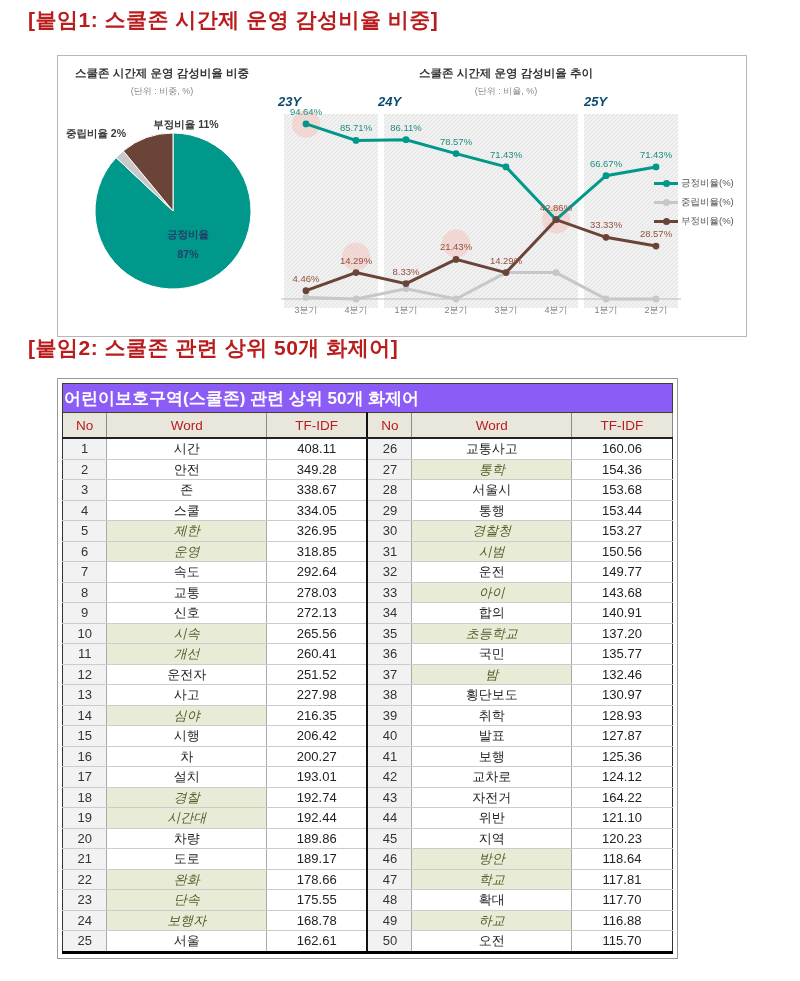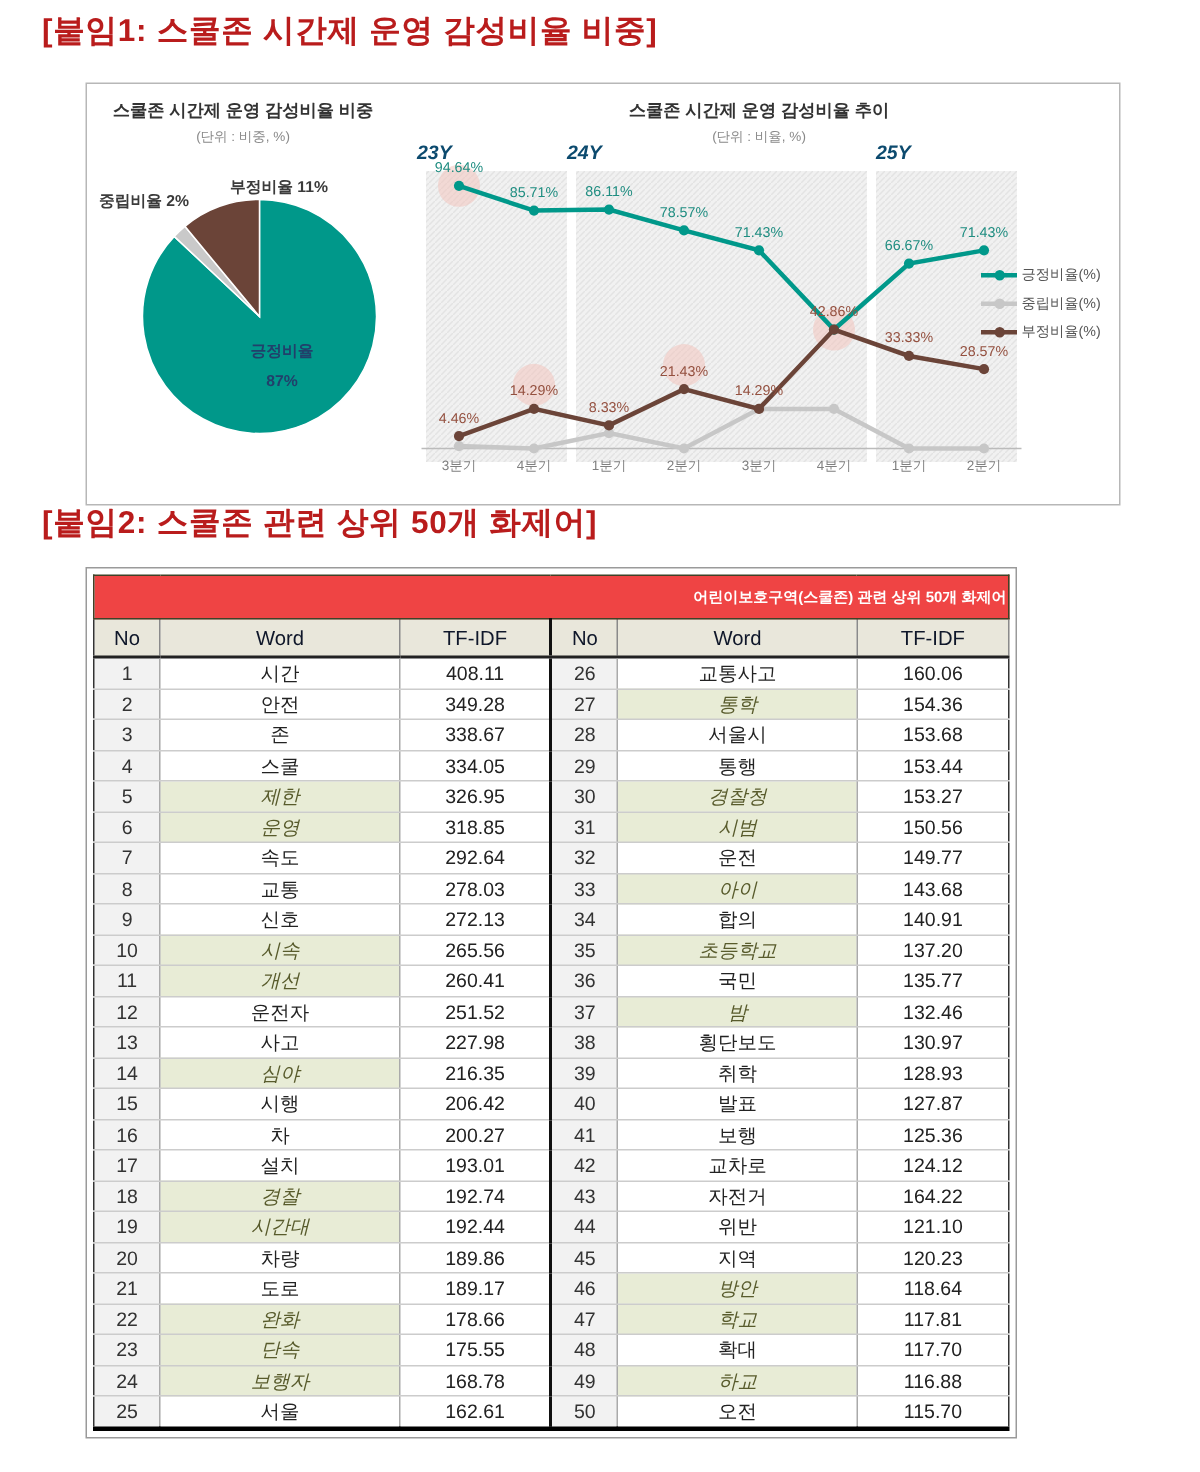--- a/index.html
+++ b/index.html
@@ -22,22 +22,22 @@
   .line-svg{position:absolute;left:0;top:50px;}
   svg text{font-family:"Liberation Sans",sans-serif;}
   .legend{position:absolute;left:388px;top:118px;width:92px;}
   .legend-item{display:flex;align-items:center;height:19px;}
   .legend-line{display:inline-block;width:24px;height:3px;position:relative;margin-right:3px;flex:0 0 auto;}
   .legend-dot{position:absolute;left:9px;top:-2px;width:7px;height:7px;border-radius:50%;}
   .legend-text{font-size:9.5px;color:#555;white-space:nowrap;}
   
   .table-box{position:absolute;left:57px;top:378px;width:621px;border:1px solid #9a9a9a;background:#fff;padding:4px;box-sizing:border-box;}
   table.kw{border-collapse:collapse;width:611px;table-layout:fixed;border-left:1.5px solid #333;border-right:1.5px solid #333;border-bottom:3px solid #000;}
-  .banner-cell{background:#ef4444;color:#fff;font-size:10px;font-weight:bold;height:26px;text-align:right;border:1px solid #3f4227;}
-  .head-row th{background:#e9e7db;font-size:13.5px;font-weight:normal;color:#0f172a;height:22px;border-bottom:2px solid #222;border-right:1px solid #8a8a8a;}
+  .banner-cell{background:#8b5cf6;color:#fff;font-size:17px;font-weight:bold;height:26px;text-align:left;border:1px solid #3f4227;}
+  .head-row th{background:#e9e7db;font-size:13.5px;font-weight:normal;color:#b91c1c;height:22px;border-bottom:2px solid #222;border-right:1px solid #8a8a8a;}
   .head-row th.split{border-left:2px solid #111;}
   td{height:19.5px;font-size:13px;color:#222;text-align:center;border-bottom:1px solid #ccc;border-right:1px solid #aaa;padding:0;line-height:19px;}
   td.no{background:#f2f2f2;color:#333;}
   td.split{border-left:2px solid #111;}
   td.word.hl{background:#e8ecd6;font-style:italic;color:#585b2c;}
   td:last-child{border-right:none;}
 </style>
 </head>
 <body>
 

